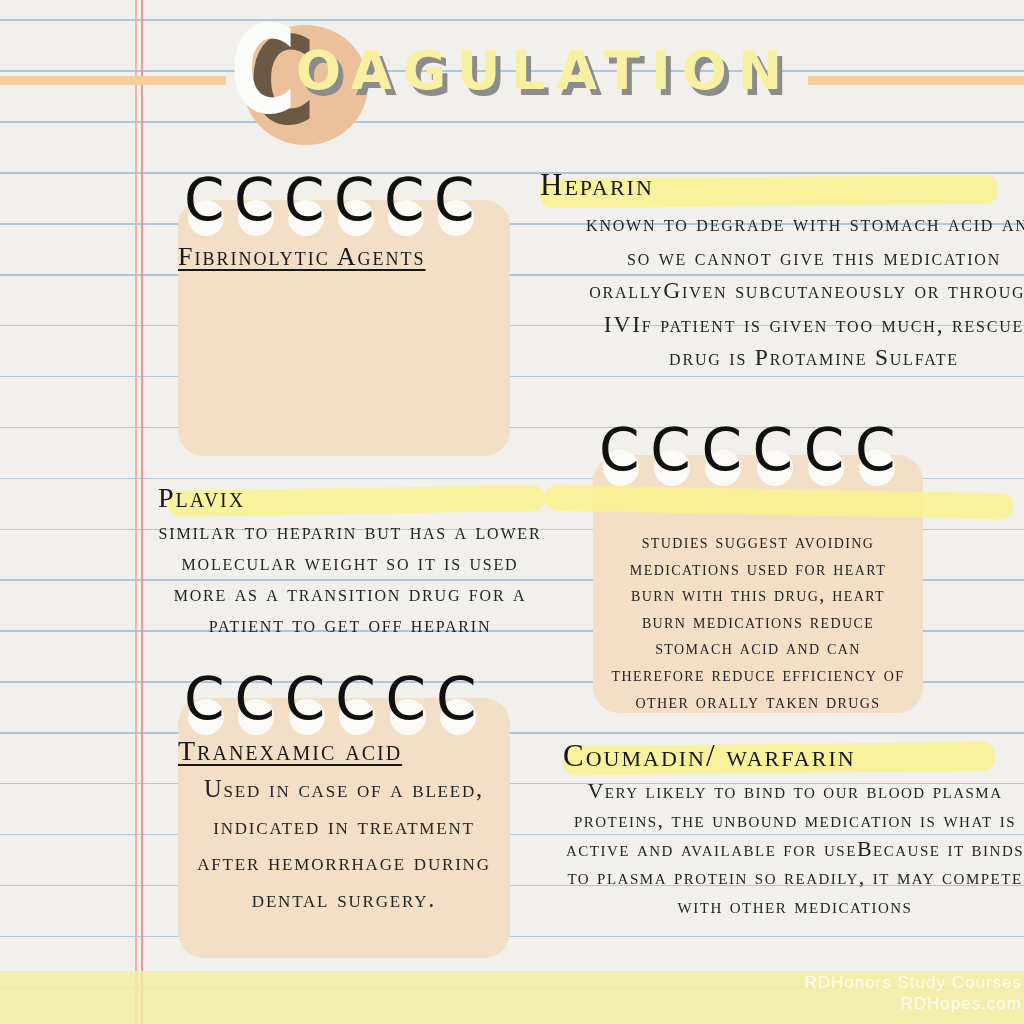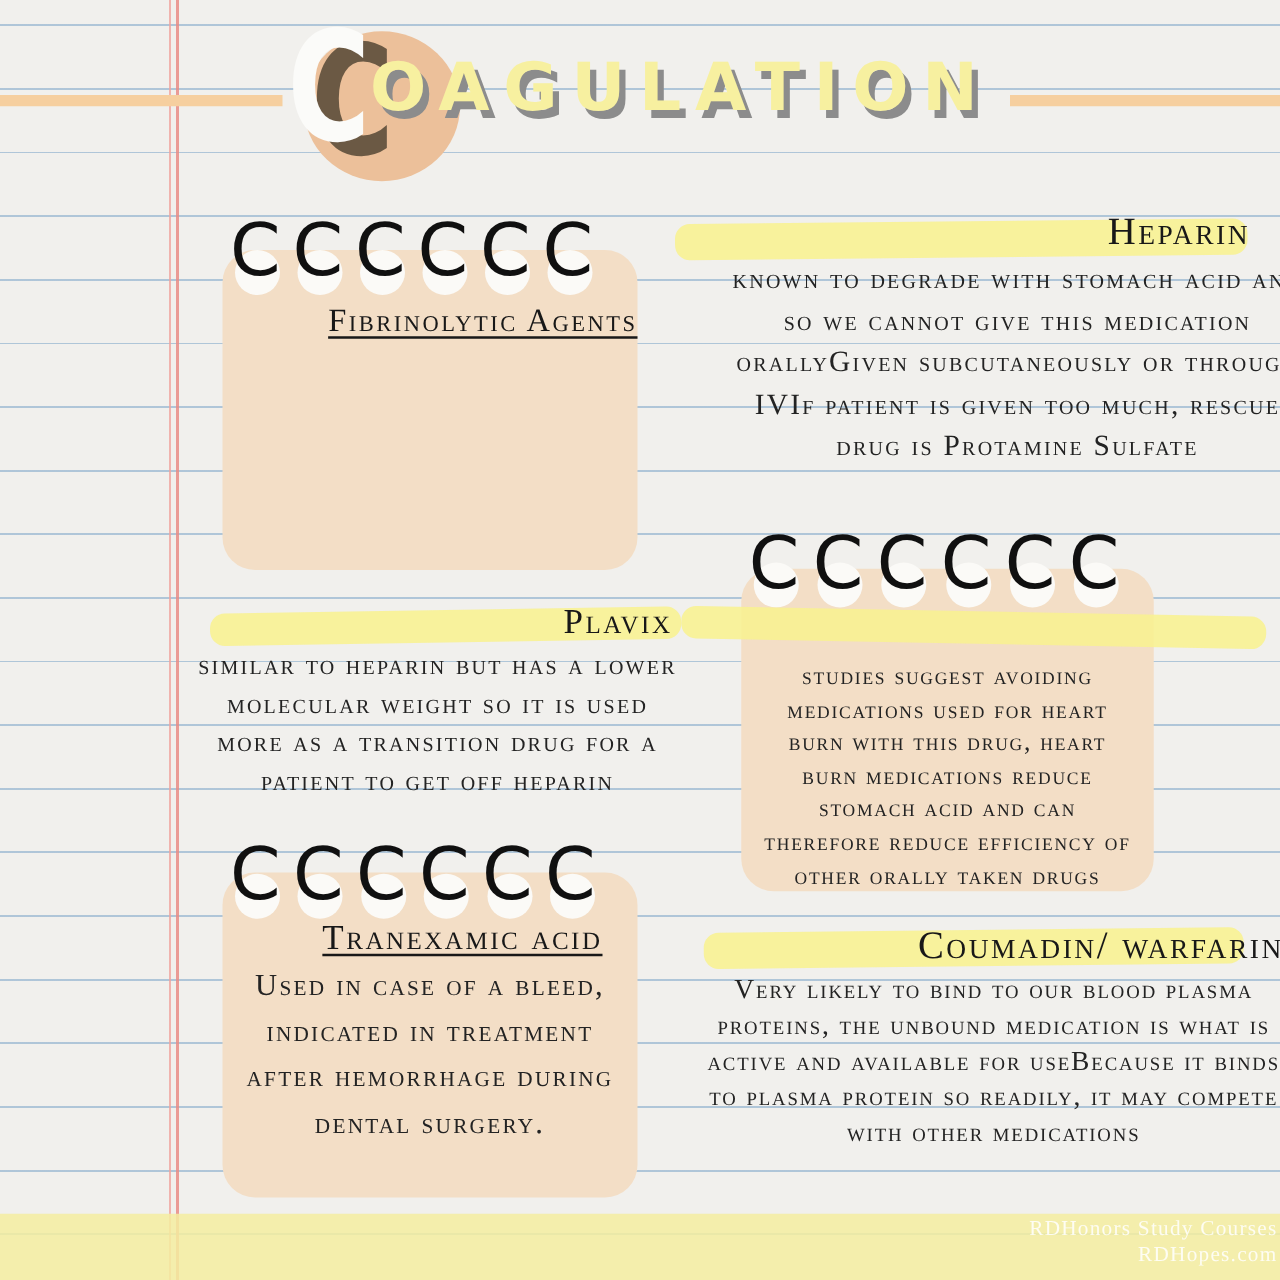--- a/index.html
+++ b/index.html
@@ -36,38 +36,38 @@
   .binder .cell{position:relative;width:50px;height:72px;}
   .binder .hole{position:absolute;left:6px;top:29px;width:36px;height:36px;border-radius:50%;background:#fbfaf7;}
   .binder .cl{position:absolute;left:2px;top:0;font-family:"DejaVu Sans",sans-serif;font-size:58px;line-height:1;font-weight:400;color:#101010;}
   
   .hl{position:absolute;background:rgba(248,241,145,.88);border-radius:12px;}
   .hl.heparin{left:540px;top:177px;width:458px;height:29px;transform:rotate(-.6deg);}
   .hl.lovenox{left:168px;top:488px;width:377px;height:26px;transform:rotate(-.9deg);}
   .hl.plavix{left:545px;top:489px;width:468px;height:26px;transform:rotate(1.1deg);}
   .hl.coumadin{left:563px;top:744px;width:432px;height:29px;transform:rotate(-.6deg);}
   
-  .sec-title{position:absolute;font-variant:small-caps;color:#181818;text-align:right;letter-spacing:2px;line-height:1.1;}
+  .sec-title{position:absolute;font-variant:small-caps;color:#181818;text-align:left;letter-spacing:2px;line-height:1.1;}
   .sec-title.u{text-decoration:underline;text-decoration-thickness:2px;text-underline-offset:4px;}
   .sec-body{position:absolute;font-variant:small-caps;color:#232323;text-align:center;}
   .t-fib{left:178px;width:332px;top:243px;font-size:26px;}
   .b-fibt{left:184px;width:320px;top:278px;font-size:22px;line-height:29px;letter-spacing:1.6px;}
   .t-hep{left:540px;width:460px;top:168px;font-size:31px;}
   .b-hep{left:538px;width:464px;top:207px;font-size:23.5px;line-height:33.5px;letter-spacing:1.8px;margin-left:44px;}
   .t-lov{left:158px;width:380px;top:483px;font-size:28px;}
   .b-lov{left:158px;width:384px;top:516px;font-size:23px;line-height:31px;letter-spacing:1.8px;}
   .t-pla{left:595px;width:326px;top:488px;font-size:28px;}
   .b-pla{left:607px;width:302px;top:528px;font-size:20.5px;line-height:26.6px;letter-spacing:1.4px;}
   .t-tra{left:178px;width:304px;top:736px;font-size:28px;}
   .b-tra{left:190px;width:308px;top:771px;font-size:24.5px;line-height:36.5px;letter-spacing:1.8px;}
   .t-cou{left:563px;width:464px;top:739px;font-size:31px;}
   .b-cou{left:560px;width:470px;top:777px;font-size:22px;line-height:28.8px;letter-spacing:1.5px;}
   
   .footer-band{position:absolute;left:0;top:971px;width:1024px;height:53px;background:rgba(244,237,160,.85);}
-  .wm{position:absolute;right:2px;font-family:Liberation Serif, serif;color:rgba(255,255,255,.85);letter-spacing:1px;font-size:17px;line-height:20px;white-space:nowrap;}
+  .wm{position:absolute;right:2px;font-family:Liberation Sans, sans-serif;color:rgba(255,255,255,.85);letter-spacing:1px;font-size:17px;line-height:20px;white-space:nowrap;}
   .wm.l1{top:973px;}
   .wm.l2{top:994px;}
 </style>
 </head>
 <body>
 
 <div class="canvas">
 
   <div class="stripe left"></div>
   <div class="stripe right"></div>

